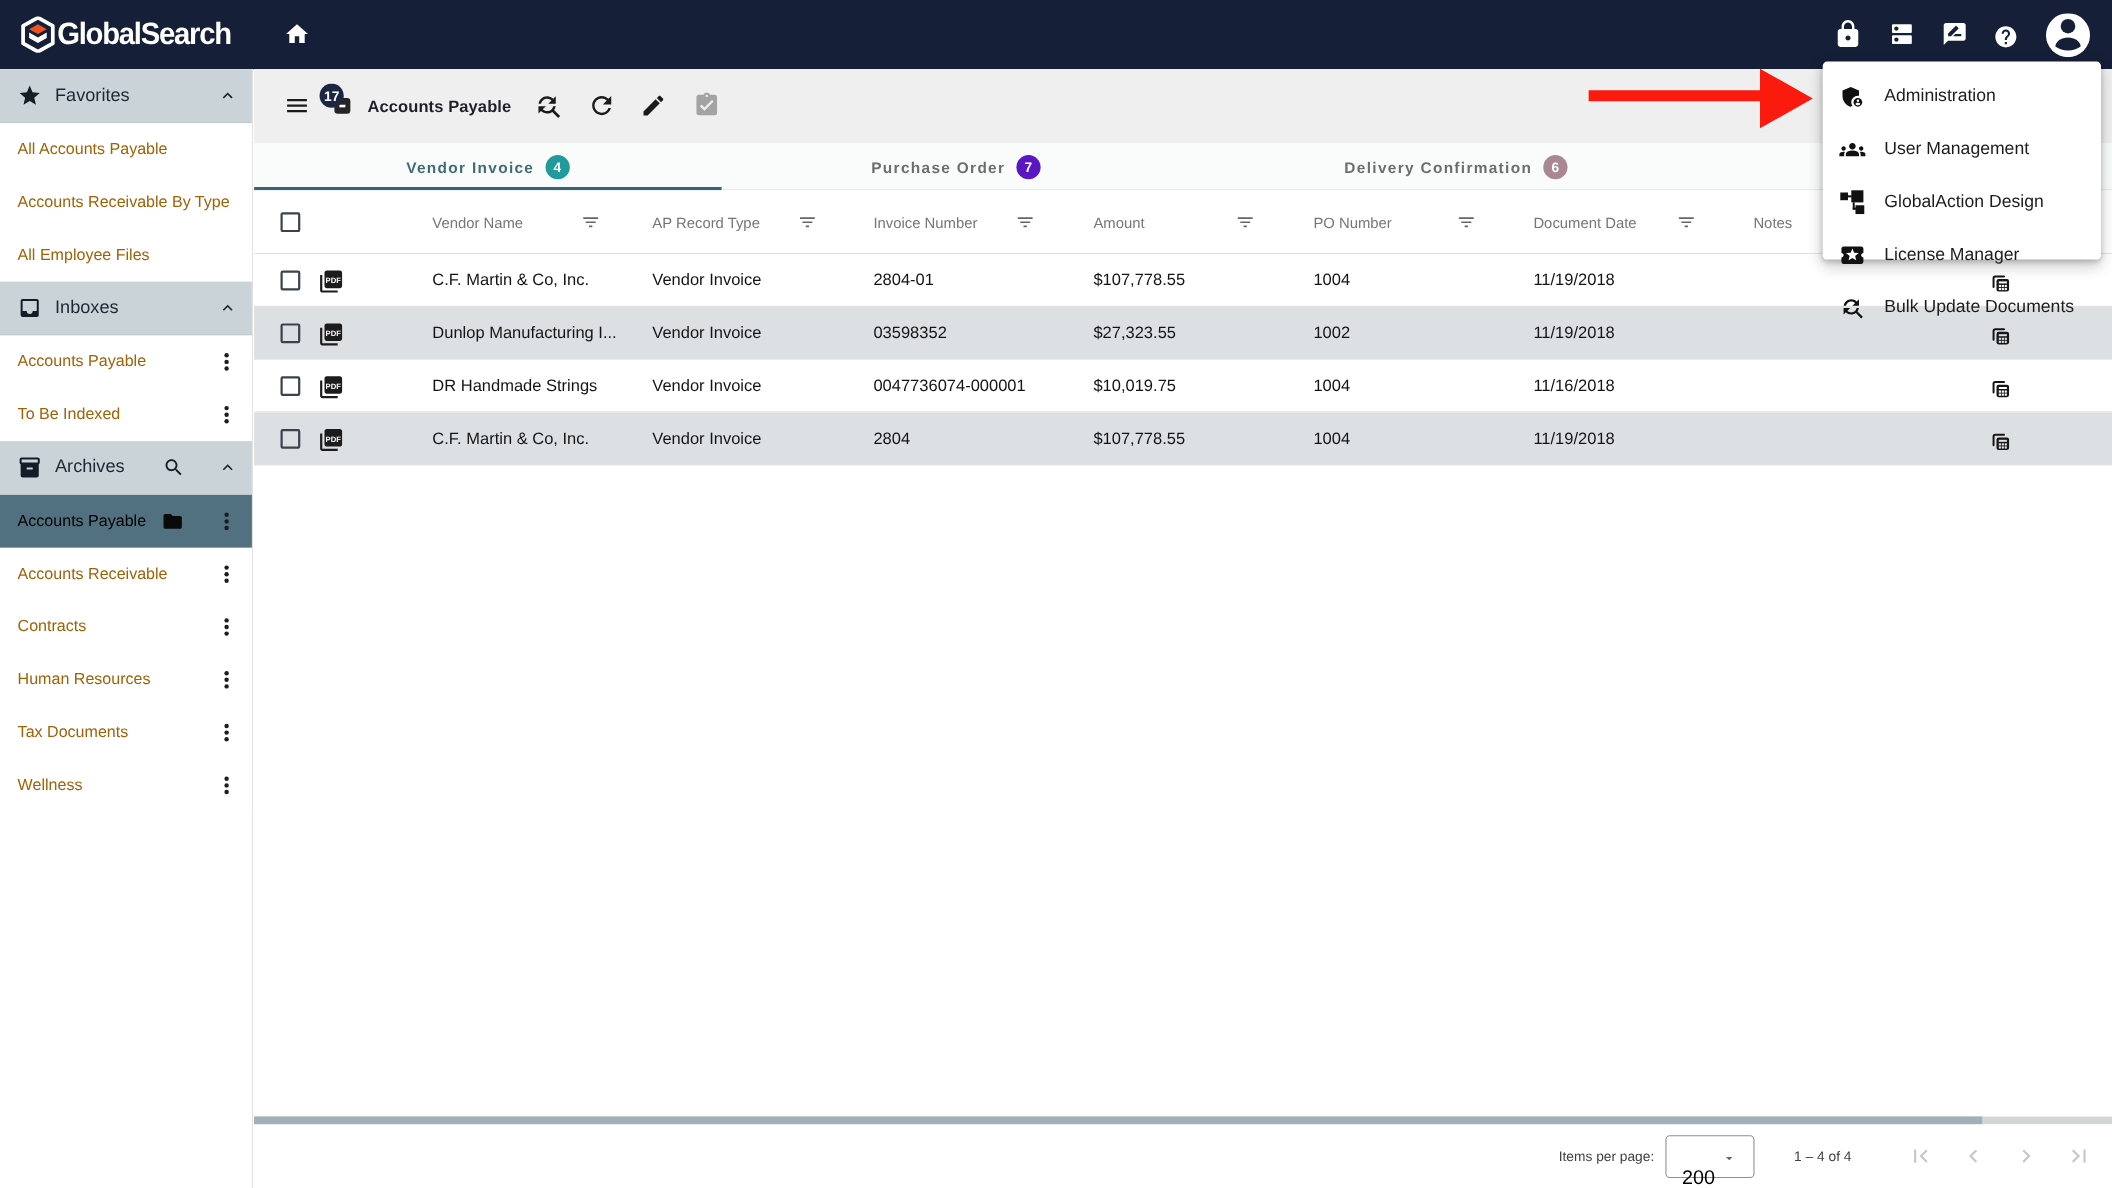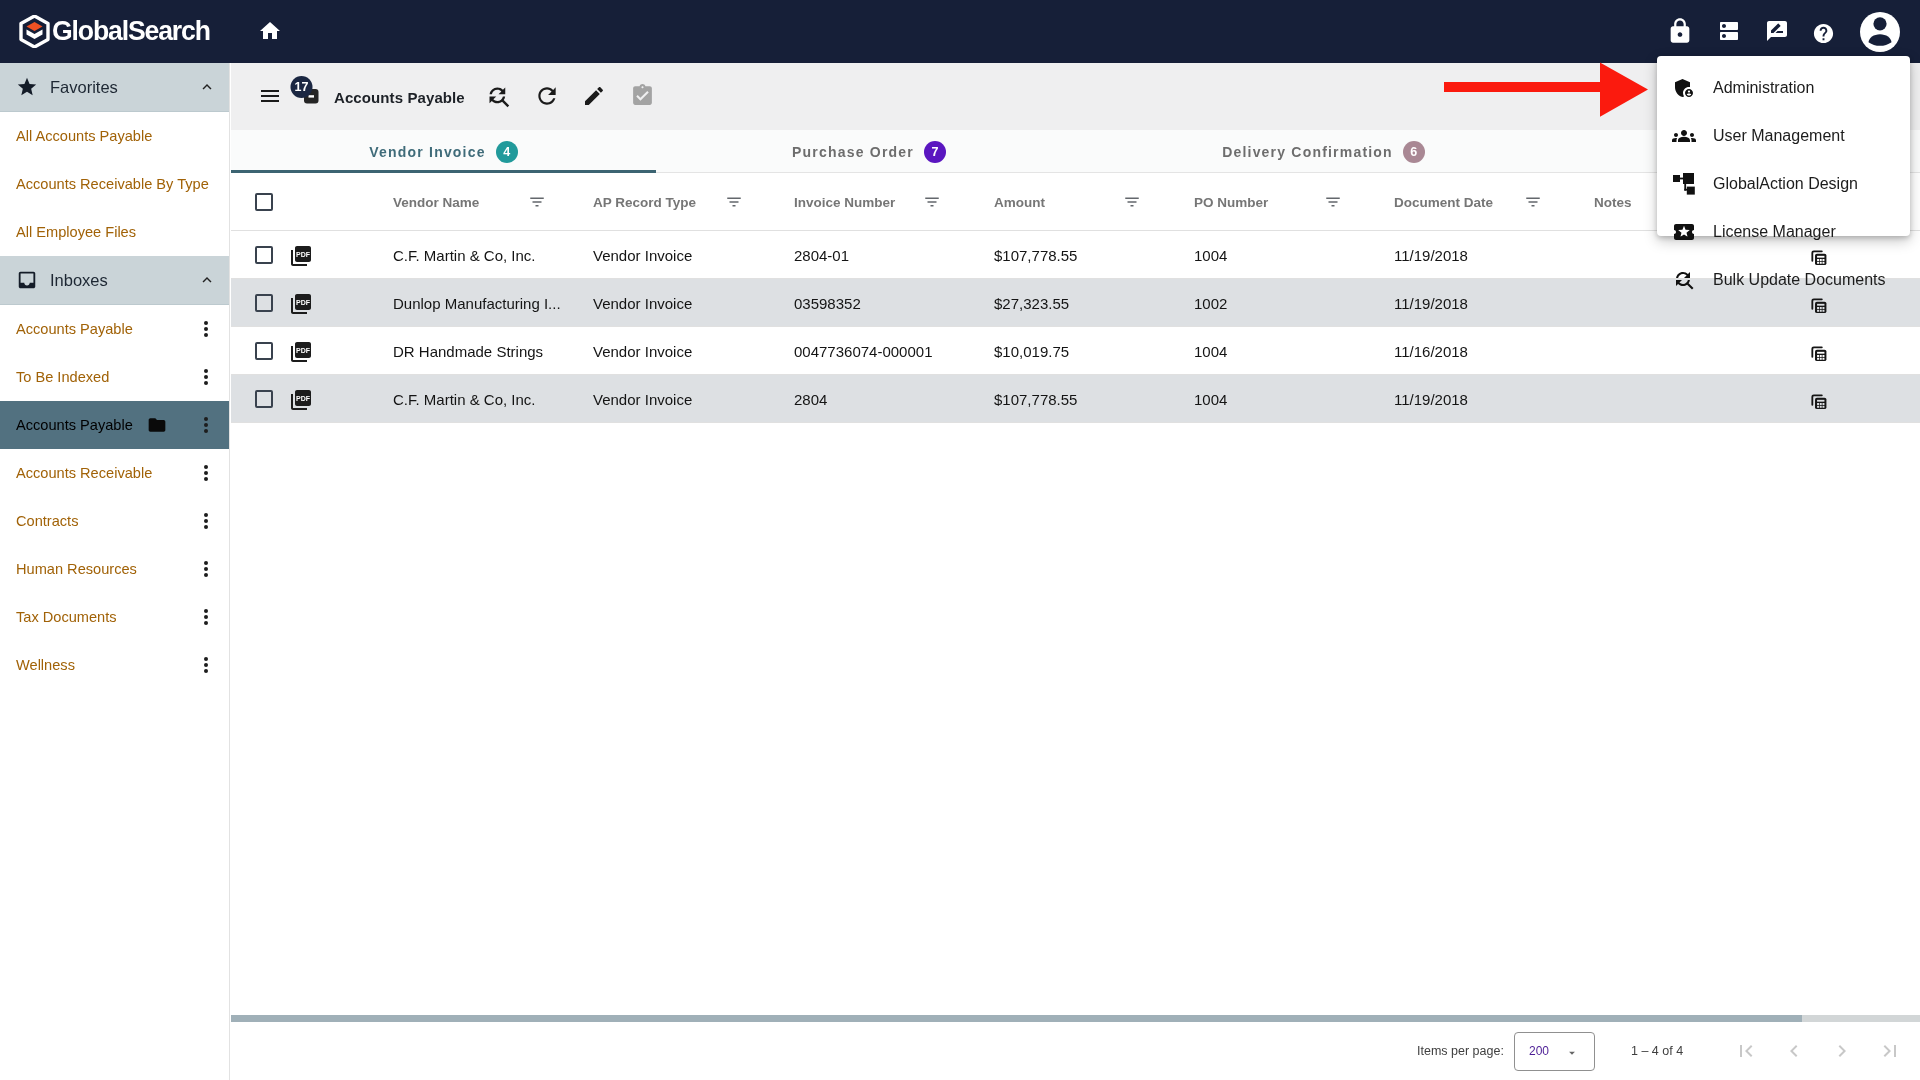--- a/index.html
+++ b/index.html
@@ -27,21 +27,21 @@
   .folderic { position:absolute; left:147px; top:50%; transform:translateY(-50%); width:20px; height:20px; color:#0a0a0a; }
   
   #main { position:absolute; left:231px; top:63px; width:1689px; height:1017px; background:#fff; }
   #toolbar { position:absolute; left:0; top:0; width:1689px; height:67px; background:#efeff0; }
   #tabs { position:absolute; left:0; top:67px; width:1689px; height:43px; background:#fafbfb; border-bottom:1px solid #e4e4e4; }
   .tab { position:absolute; top:0; height:43px; display:flex; align-items:center; justify-content:center; gap:10px; font-size:14px; letter-spacing:1.2px; color:#6d6d6d; font-weight:bold; }
   .tab .bdg { width:22px; height:22px; border-radius:50%; color:#fff; font-size:12.5px; letter-spacing:0; display:flex; align-items:center; justify-content:center; font-weight:bold; }
   .tab.active { color:#3f6b79; }
   #tabline { position:absolute; left:0; top:40px; width:425px; height:3px; background:#3c6472; }
   
-  .hcell { position:absolute; top:0; height:58px; display:flex; align-items:center; font-size:13.5px; font-weight:bold; color:#767676; }
+  .hcell { position:absolute; top:0; height:58px; display:flex; align-items:center; font-size:13.5px; font-weight:normal; color:#767676; }
   .row { position:absolute; left:0; width:1689px; height:48px; border-bottom:1px solid #e0e0e0; background:#fff; }
   .row.alt { background:#dde0e3; }
   .cell { position:absolute; top:50%; transform:translateY(-50%); font-size:15px; color:#141414; white-space:nowrap; }
   .cbx { position:absolute; left:24px; width:18px; height:18px; border:2px solid #39424e; border-radius:2px; background:transparent; }
   .filtic { position:absolute; width:18px; height:18px; color:#63676c; }
   
   #hscroll { position:absolute; left:0; top:952px; width:1689px; height:8px; background:#d2d6d7; }
   #hthumb { position:absolute; left:0; top:0; width:1571px; height:8px; background:#a0b0b8; }
   #paginator { position:absolute; left:0; top:959px; width:1689px; height:54px; background:#fff; color:#4a4a4a; }
   
@@ -120,20 +120,32 @@
       </span>
     </div>
   <div class="sitem">
       <span class="ilabel">To Be Indexed</span>
       <span class="kebab">
         <i></i>
         <i></i>
         <i></i>
       </span>
     </div>
+  <div class="sect">
+    <svg class="sicon" viewBox="0 0 24 24" fill="currentColor">
+        <path d="M20 2H4c-1 0-2 .9-2 2v3.01c0 .72.43 1.34 1 1.69V20c0 1.1 1.1 2 2 2h14c.9 0 2-.9 2-2V8.7c.57-.35 1-.97 1-1.69V4c0-1.1-1-2-2-2zm-5 12H9v-2h6v2zm5-7H4V4h16v3z"></path>
+      </svg>
+    <span class="slabel">Archives</span>
+    <svg class="searchic" viewBox="0 0 24 24" fill="currentColor">
+        <path d="M15.5 14h-.79l-.28-.27C15.41 12.59 16 11.11 16 9.5 16 5.91 13.09 3 9.5 3S3 5.91 3 9.5 5.91 16 9.5 16c1.61 0 3.09-.59 4.23-1.57l.27.28v.79l5 4.99L20.49 19l-4.99-5zm-6 0C7.01 14 5 11.99 5 9.5S7.01 5 9.5 5 14 7.01 14 9.5 11.99 14 9.5 14z"></path>
+      </svg>
+    <svg class="caret" viewBox="0 0 24 24" fill="currentColor">
+        <path d="M7.41 15.41 12 10.83l4.59 4.58L18 14l-6-6-6 6z"></path>
+      </svg>
+  </div>
   <div class="sitem sel">
     <span class="ilabel">Accounts Payable</span>
     <svg class="folderic" viewBox="0 0 24 24" fill="currentColor">
         <path d="M10 4H4c-1.1 0-1.99.9-1.99 2L2 18c0 1.1.9 2 2 2h16c1.1 0 2-.9 2-2V8c0-1.1-.9-2-2-2h-8l-2-2z"></path>
       </svg>
     <span class="kebab">
         <i></i>
         <i></i>
         <i></i>
       </span>
@@ -340,21 +352,21 @@
         <rect x="13.6" y="17.4" width="2.5" height="2.5" fill="#dde0e3"></rect>
         <rect x="17.0" y="17.4" width="2.5" height="2.5" fill="#dde0e3"></rect>
       </svg>
   </div>
   <div id="hscroll">
       <div id="hthumb"></div>
     </div>
   <div id="paginator">
     <div class="abs" style="left:1186px; top:22px; font-size:12.5px; color:#3f3f3f;">Items per page:</div>
     <div class="abs" style="left:1283px; top:10px; width:81px; height:39px; border:1px solid #909090; border-radius:4px;">
-      <span style="position:absolute; left:14px; top:11px; font-size:12px; color:#4c1d95;">200</span>
+      <span style="position:absolute; left:14px; top:27px; font-size:18px; color:#000000;">200</span>
       <svg style="position:absolute; left:50px; top:13px;" width="14" height="14" viewBox="0 0 24 24" fill="#666">
           <path d="M7 10l5 5 5-5z"></path>
         </svg>
     </div>
     <div class="abs" style="left:1400px; top:22px; font-size:12.5px; color:#3f3f3f;">1 – 4 of 4</div>
     <svg class="abs" style="left:1503px; top:17px;" width="24" height="24" viewBox="0 0 24 24" fill="#c8c8c8">
         <path d="M18.41 16.59 13.82 12l4.59-4.59L17 6l-6 6 6 6zM6 6h2v12H6z"></path>
       </svg>
     <svg class="abs" style="left:1551px; top:17px;" width="24" height="24" viewBox="0 0 24 24" fill="#c8c8c8">
         <path d="M15.41 7.41 14 6l-6 6 6 6 1.41-1.41L10.83 12z"></path>

